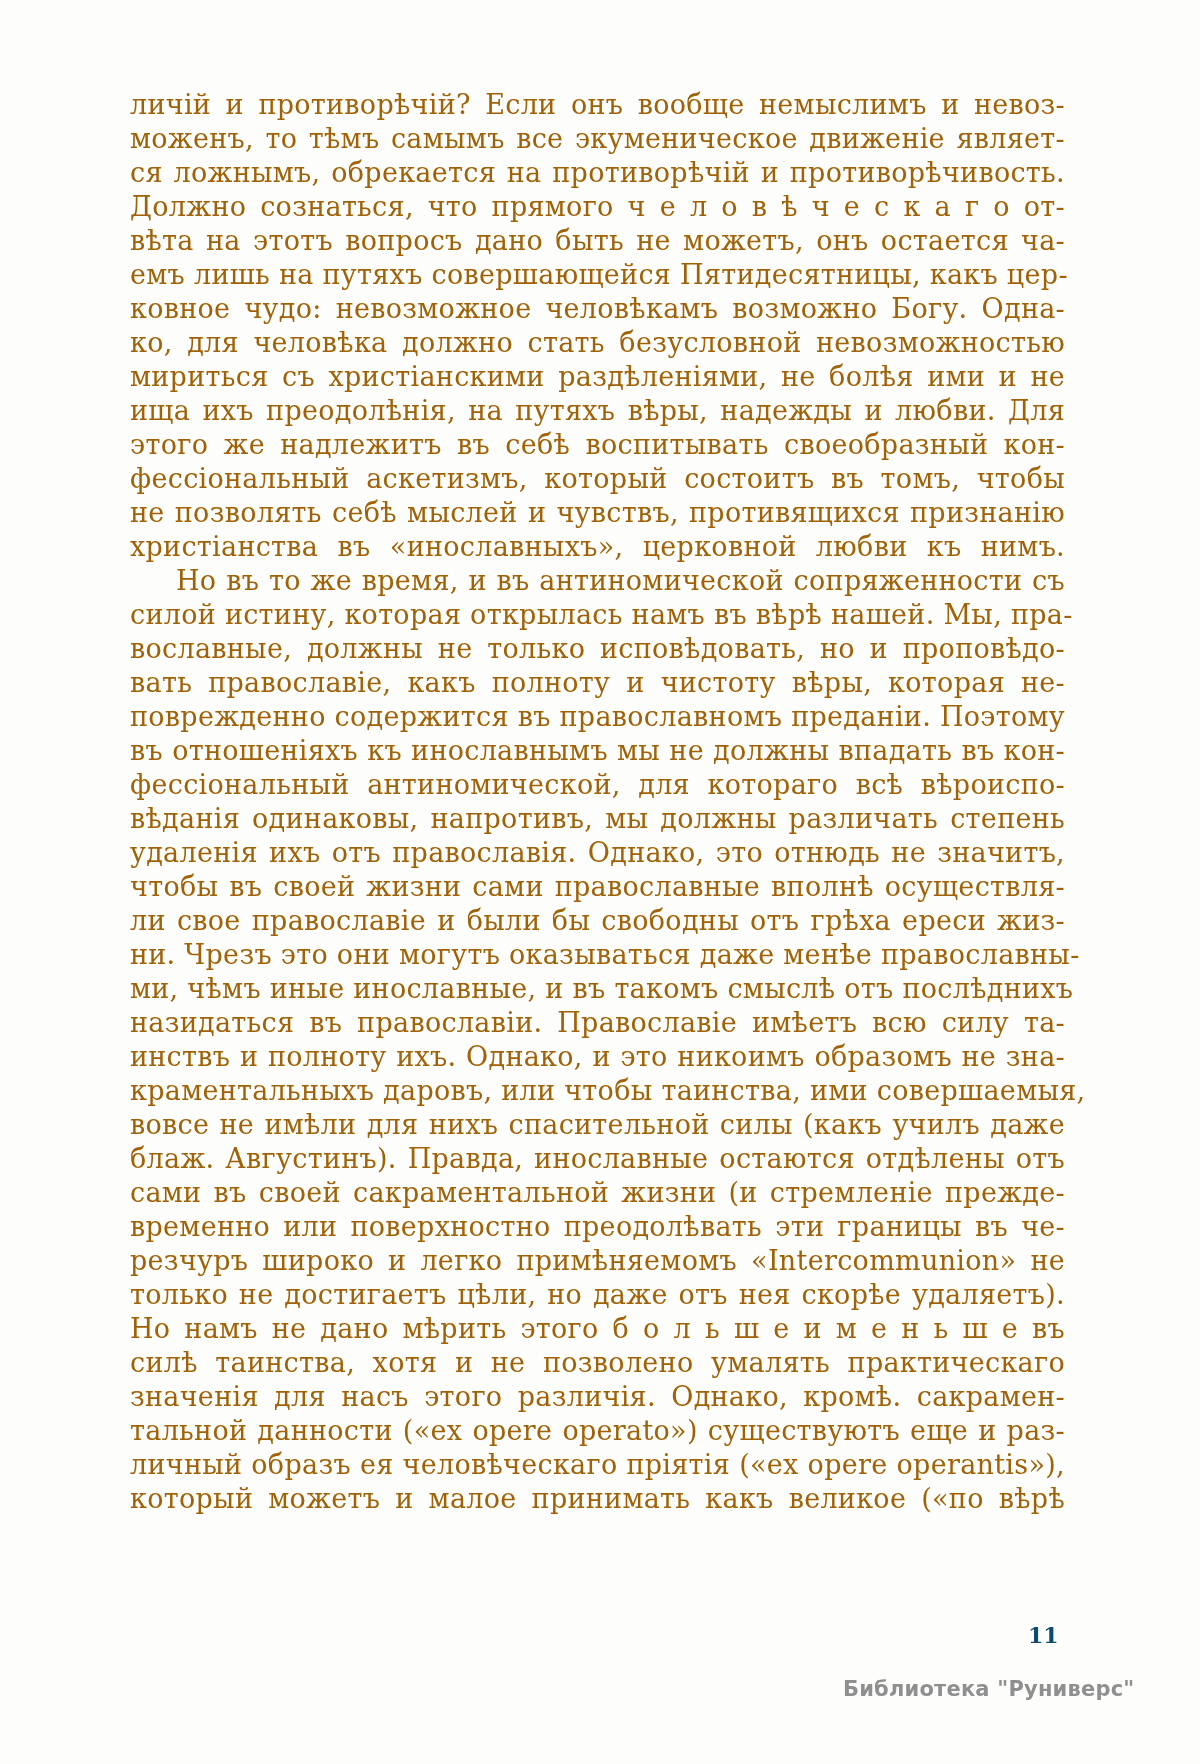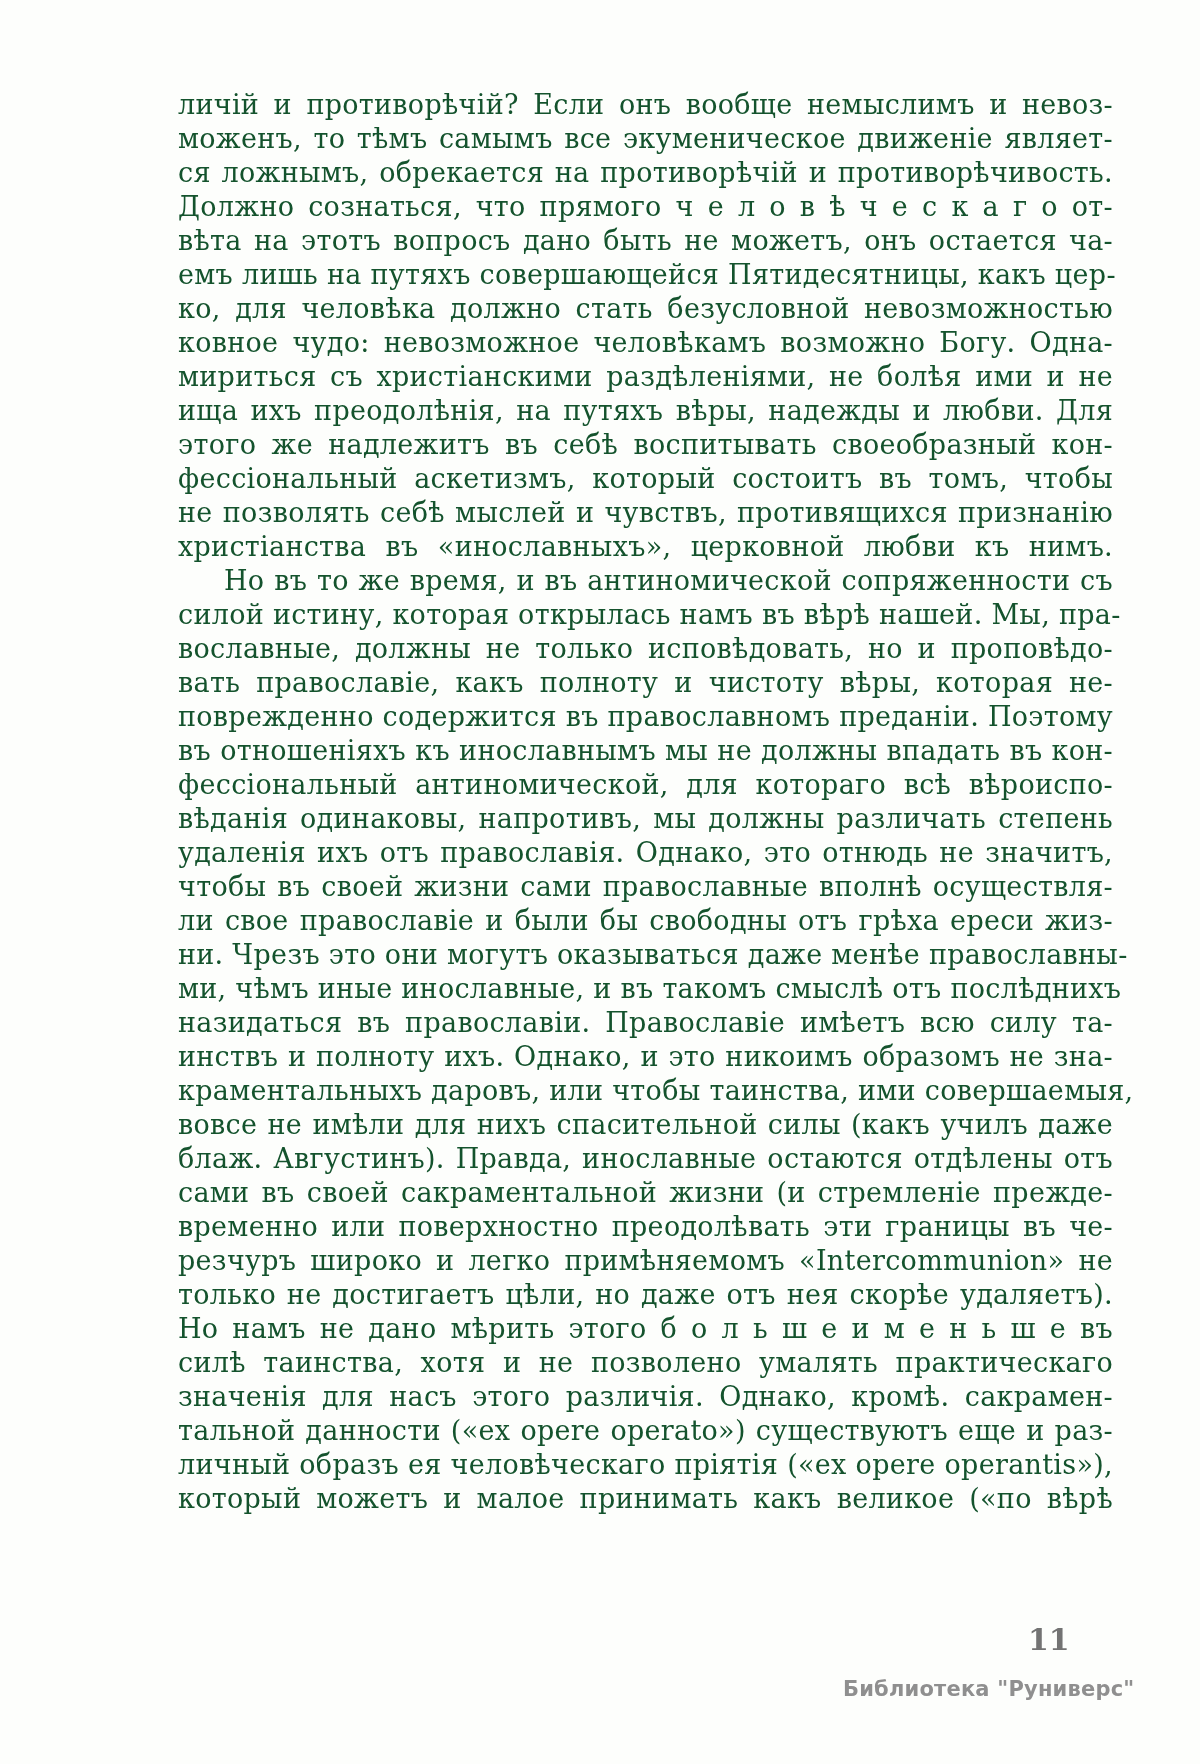--- a/index.html
+++ b/index.html
@@ -16,44 +16,43 @@
   }
   .page {
     position: absolute;
     inset: 0;
   }
   .text-block {
     position: absolute;
     left: 130px;
     top: 88px;
     width: 935px;
-    color: #14532d;
+    color: #a16207;
     font-size: 27px;
     line-height: 34px;
     letter-spacing: 0.3px;
-    margin-left: 48px;
   }
   .line {
     height: 34px;
     white-space: nowrap;
     text-align: justify;
     text-align-last: justify;
     overflow: visible;
     text-rendering: optimizeLegibility;
   }
   .line.indent {
     text-indent: 46px;
   }
   .page-number {
     position: absolute;
     left: 1028px;
     top: 1622px;
-    font-size: 30px;
+    font-size: 22px;
     font-weight: bold;
-    color: #737373;
+    color: #0c4a6e;
     font-family: "DejaVu Serif", serif;
   }
   .watermark {
     position: absolute;
     left: 843px;
     top: 1677px;
     font-size: 21px;
     font-weight: bold;
     color: #8f8f8f;
     font-family: "DejaVu Sans", sans-serif;
@@ -64,22 +63,22 @@
 <body>
 
 <div class="page">
   <div class="text-block">
     <div class="line">личій и противорѣчій? Если онъ вообще немыслимъ и невоз-</div>
     <div class="line">моженъ, то тѣмъ самымъ все экуменическое движеніе являет-</div>
     <div class="line">ся ложнымъ, обрекается на противорѣчій и противорѣчивость.</div>
     <div class="line">Должно сознаться, что прямого ч е л о в ѣ ч е с к а г о от-</div>
     <div class="line">вѣта на этотъ вопросъ дано быть не можетъ, онъ остается ча-</div>
     <div class="line">емъ лишь на путяхъ совершающейся Пятидесятницы, какъ цер-</div>
+    <div class="line">ковное чудо: невозможное человѣкамъ возможно Богу. Одна-</div>
     <div class="line">ко, для человѣка должно стать безусловной невозможностью</div>
-    <div class="line">ковное чудо: невозможное человѣкамъ возможно Богу. Одна-</div>
     <div class="line">мириться съ христіанскими раздѣленіями, не болѣя ими и не</div>
     <div class="line">ища ихъ преодолѣнія, на путяхъ вѣры, надежды и любви. Для</div>
     <div class="line">этого же надлежитъ въ себѣ воспитывать своеобразный кон-</div>
     <div class="line">фессіональный аскетизмъ, который состоитъ въ томъ, чтобы</div>
     <div class="line">не позволять себѣ мыслей и чувствъ, противящихся признанію</div>
     <div class="line">христіанства въ «инославныхъ», церковной любви къ нимъ.</div>
     <div class="line indent">Но въ то же время, и въ антиномической сопряженности съ</div>
     <div class="line">силой истину, которая открылась намъ въ вѣрѣ нашей. Мы, пра-</div>
     <div class="line">вославные, должны не только исповѣдовать, но и проповѣдо-</div>
     <div class="line">вать православіе, какъ полноту и чистоту вѣры, которая не-</div>

